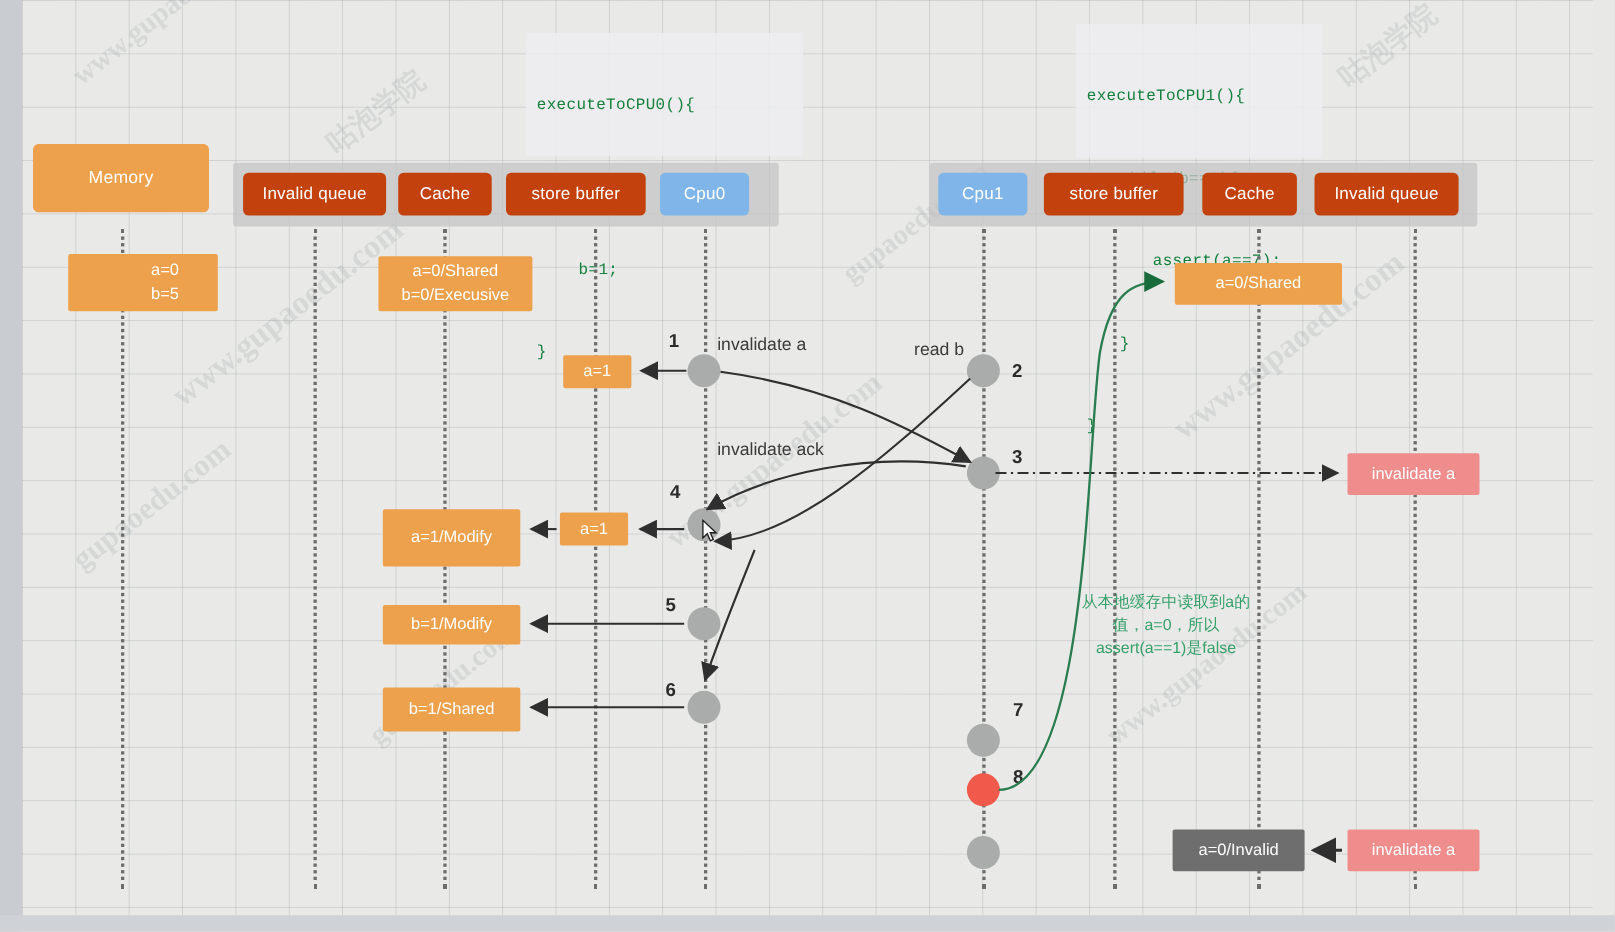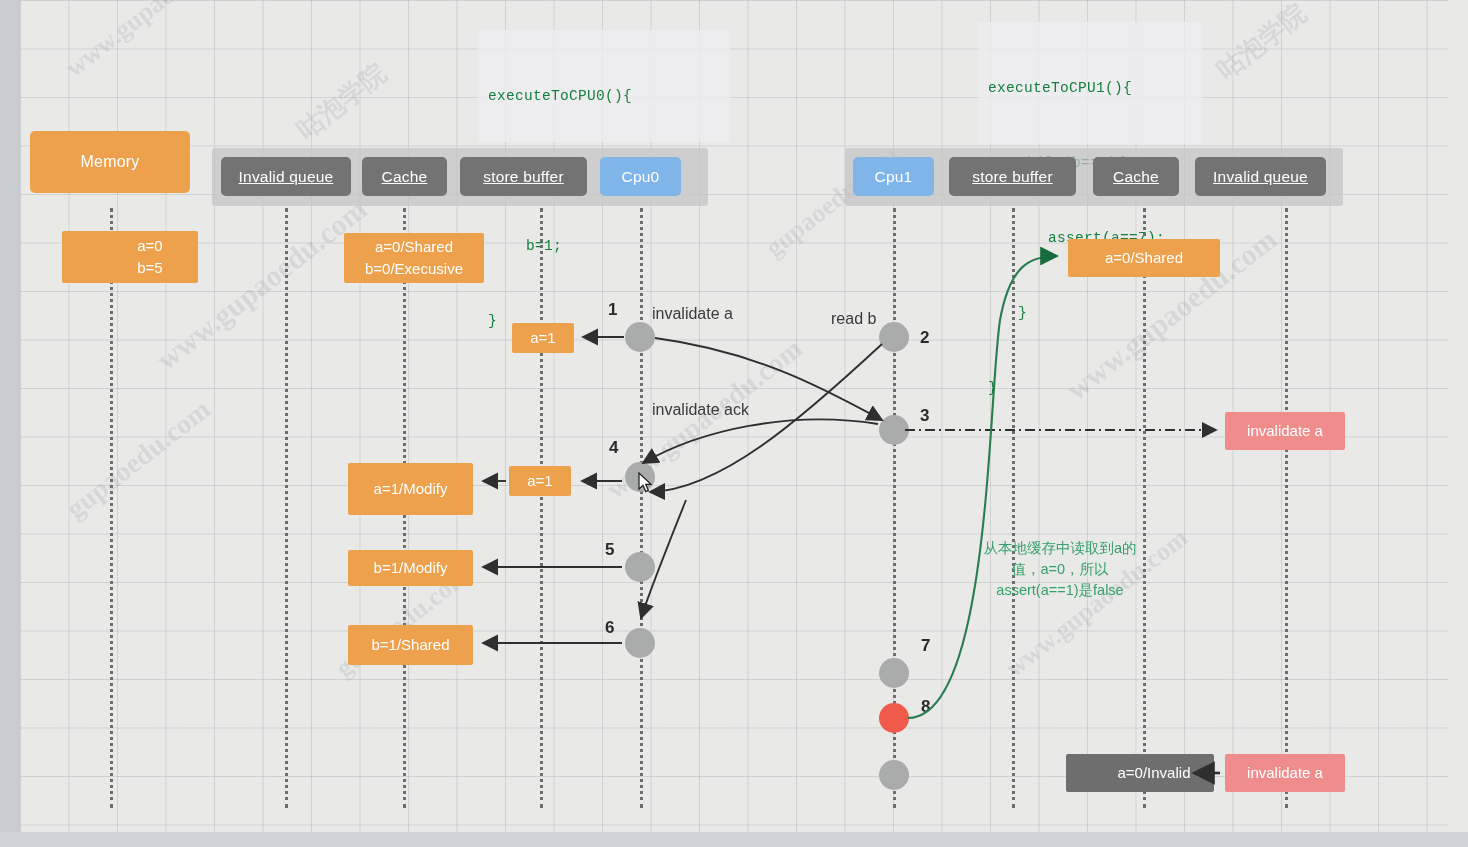--- a/index.html
+++ b/index.html
@@ -36,21 +36,21 @@
 
   
   .grouppanel{position:absolute;background:rgba(196,196,196,.72);border-radius:3px;}
 
   
   .chip{
     position:absolute;border-radius:5px;display:flex;align-items:center;
     justify-content:center;color:#fff;font-size:15.5px;font-weight:400;
     letter-spacing:.2px;
   }
-  .chip.orange{background:#737373;text-decoration:underline;}
+  .chip.orange{background:#c2410c;}
   .chip.blue{background:#7fb5e8;}
   .chip.mem{background:#eda14d;font-size:16px;}
 
   
   .vbox{
     position:absolute;border-radius:2px;display:flex;flex-direction:column;
     align-items:center;justify-content:center;color:#fff;font-size:15px;
     font-weight:400;line-height:22px;text-align:center;
   }
   .vbox.orange{background:#eda14d;}
@@ -155,21 +155,21 @@
   <div class="vbox orange" style="left:348px;top:550px;width:125px;height:36px;">b=1/Modify</div>
 
   <div class="vbox orange" style="left:348px;top:625px;width:125px;height:40px;">b=1/Shared</div>
 
   <div class="vbox orange" style="left:1068px;top:239px;width:152px;height:38px;">a=0/Shared</div>
 
   <div class="vbox red" style="left:1225px;top:412px;width:120px;height:38px;">invalidate a</div>
 
   <div class="vbox red" style="left:1225px;top:754px;width:120px;height:38px;">invalidate a</div>
 
-  <div class="vbox gray" style="left:1066px;top:754px;width:120px;height:38px;padding-left:28px;">a=0/Invalid</div>
+  <div class="vbox gray" style="left:1066px;top:754px;width:120px;height:38px;">a=0/Invalid</div>
 
   <div class="node" style="left:625px;top:322px;"></div>
   <div class="node" style="left:879px;top:322px;"></div>
   <div class="node" style="left:879px;top:415px;"></div>
   <div class="node" style="left:625px;top:462px;"></div>
   <div class="node" style="left:625px;top:552px;"></div>
   <div class="node" style="left:625px;top:628px;"></div>
   <div class="node" style="left:879px;top:658px;"></div>
   <div class="node hot" style="left:879px;top:703px;"></div>
   <div class="node" style="left:879px;top:760px;"></div>

